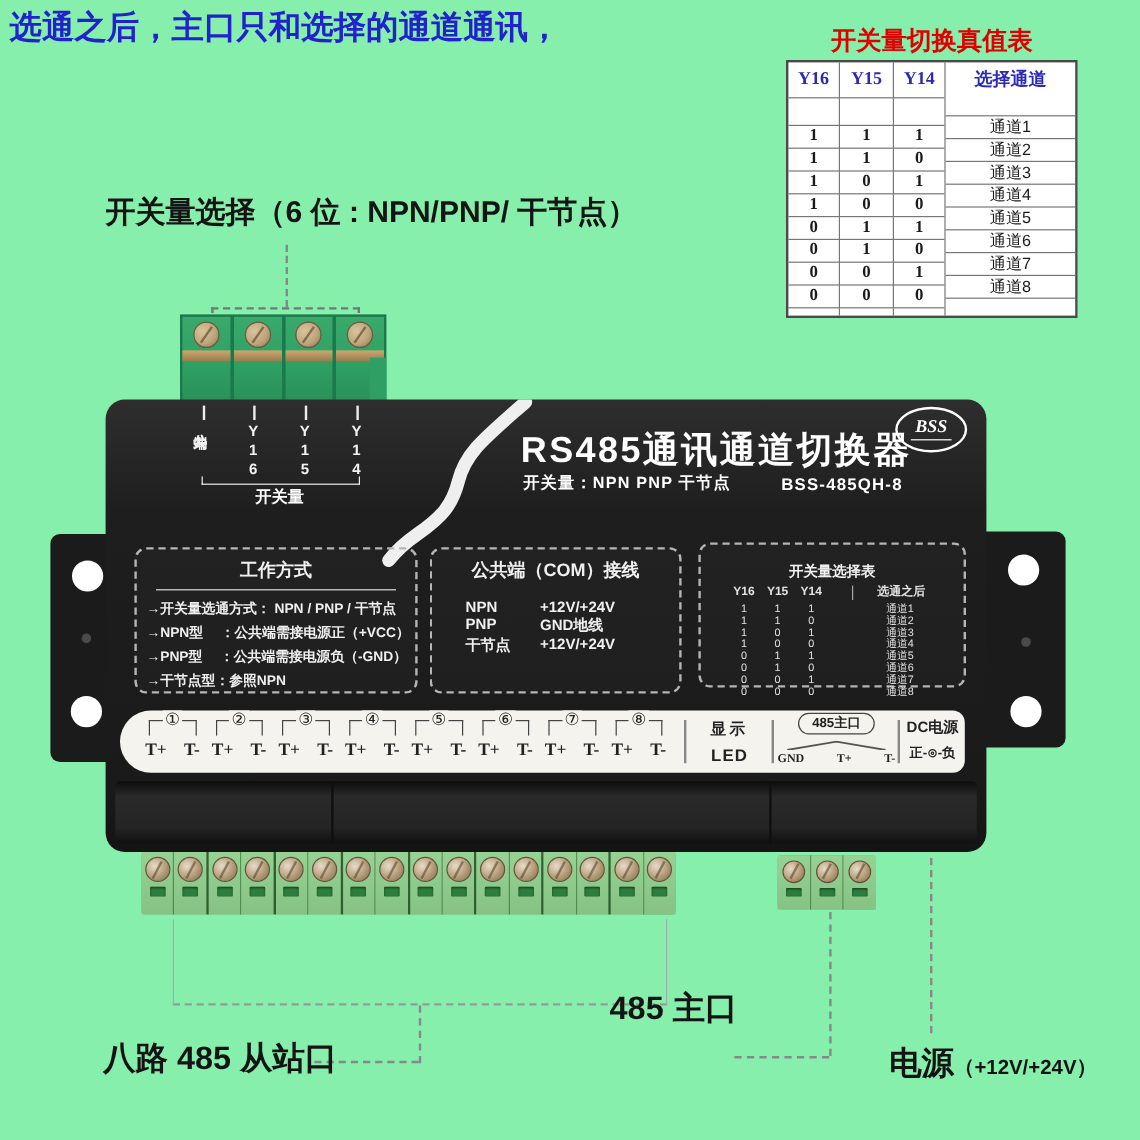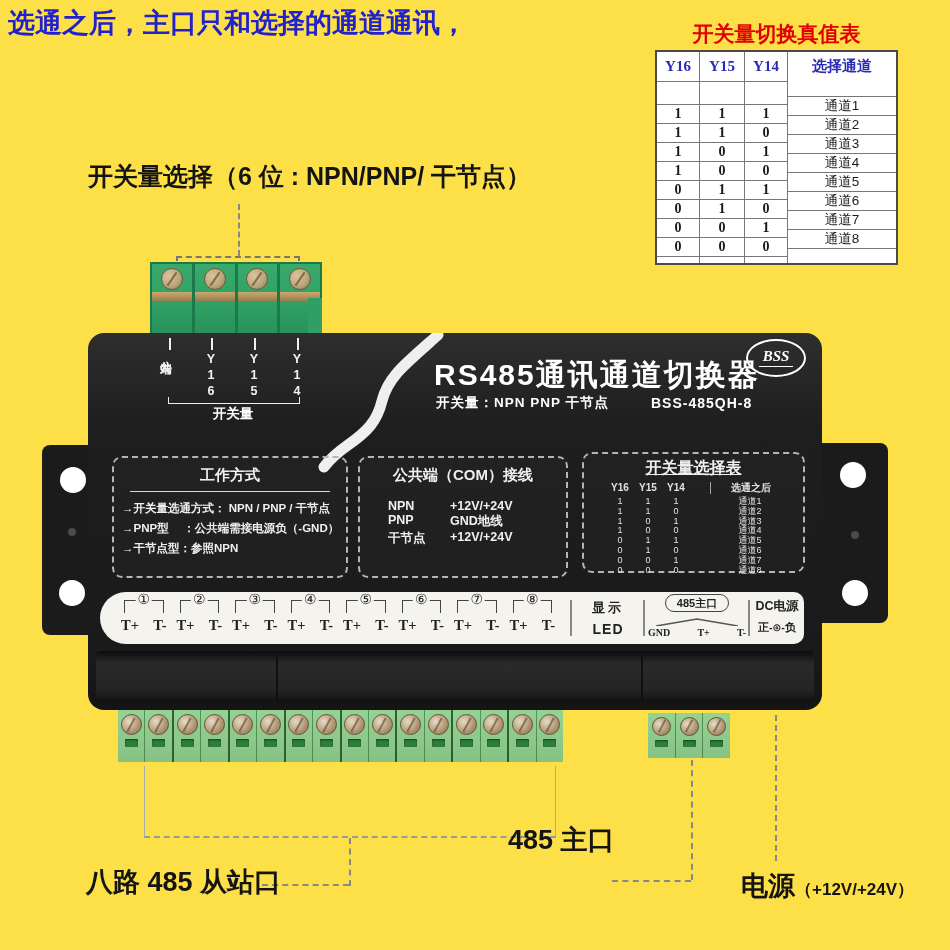--- a/index.html
+++ b/index.html
@@ -1,16 +1,16 @@
 <!DOCTYPE html>
 <html><head>
 <meta charset="utf-8">
 <style>
   html,body{margin:0;padding:0;background:#fff;}
-  #canvas{position:relative;width:950px;height:950px;background:#fde047;overflow:hidden;
+  #canvas{position:relative;width:950px;height:950px;background:#86efac;overflow:hidden;
           font-family:"Liberation Sans",sans-serif;}
   .abs{position:absolute;}
 
   
   .note{left:8px;top:6px;width:600px;font-size:27px;font-weight:bold;line-height:34px;color:#2121cd;}
 
   
   .tt-title{left:655px;top:20px;width:243px;text-align:center;font-size:21px;font-weight:bold;color:#e00000;}
   .tt-box{left:655px;top:50px;width:243px;height:215px;border:2px solid #4a4a4a;display:flex;background:#fff;box-sizing:border-box;}
   .tt-left{width:130px;display:flex;flex-direction:column;}
@@ -256,20 +256,21 @@
     <div class="logo">
       <div class="bss">BSS</div>
       <div class="uline"></div>
     </div>
 
     <div class="panel" style="left:24px;top:123px;width:236px;height:122px;">
       <div class="p-title">工作方式</div>
       <div class="p1-hr"></div>
       <div class="p1-items">
         <div>→开关量选通方式：  NPN / PNP / 干节点</div>
+        <div>→NPN型　 ：公共端需接电源正（+VCC）</div>
         <div>→PNP型　 ：公共端需接电源负（-GND）</div>
         <div>→干节点型：参照NPN</div>
       </div>
     </div>
 
     <div class="panel" style="left:270px;top:123px;width:210px;height:122px;">
       <div class="p-title">公共端（COM）接线</div>
       <div class="p2-row" style="margin-top:14px;">
           <div class="lab">NPN</div>
           <div>+12V/+24V</div>
@@ -278,21 +279,21 @@
           <div class="lab">PNP</div>
           <div>GND地线</div>
         </div>
       <div class="p2-row">
           <div class="lab">干节点</div>
           <div>+12V/+24V</div>
         </div>
     </div>
 
     <div class="panel" style="left:494px;top:119px;width:223px;height:121px;">
-      <div class="p-title" style="font-size:16px;margin-top:4px;text-decoration:underline;">开关量选择表</div>
+      <div class="p-title" style="font-size:12px;margin-top:14px;">开关量选择表</div>
       <div class="p3-row p3-head">
         <div class="pad"></div>
         <div class="n">Y16</div>
         <div class="n">Y15</div>
         <div class="n">Y14</div>
         <div class="chn">选通之后</div>
       </div>
       <div style="margin-top:3px;">
         <div class="p3-row">
             <div class="pad"></div>

